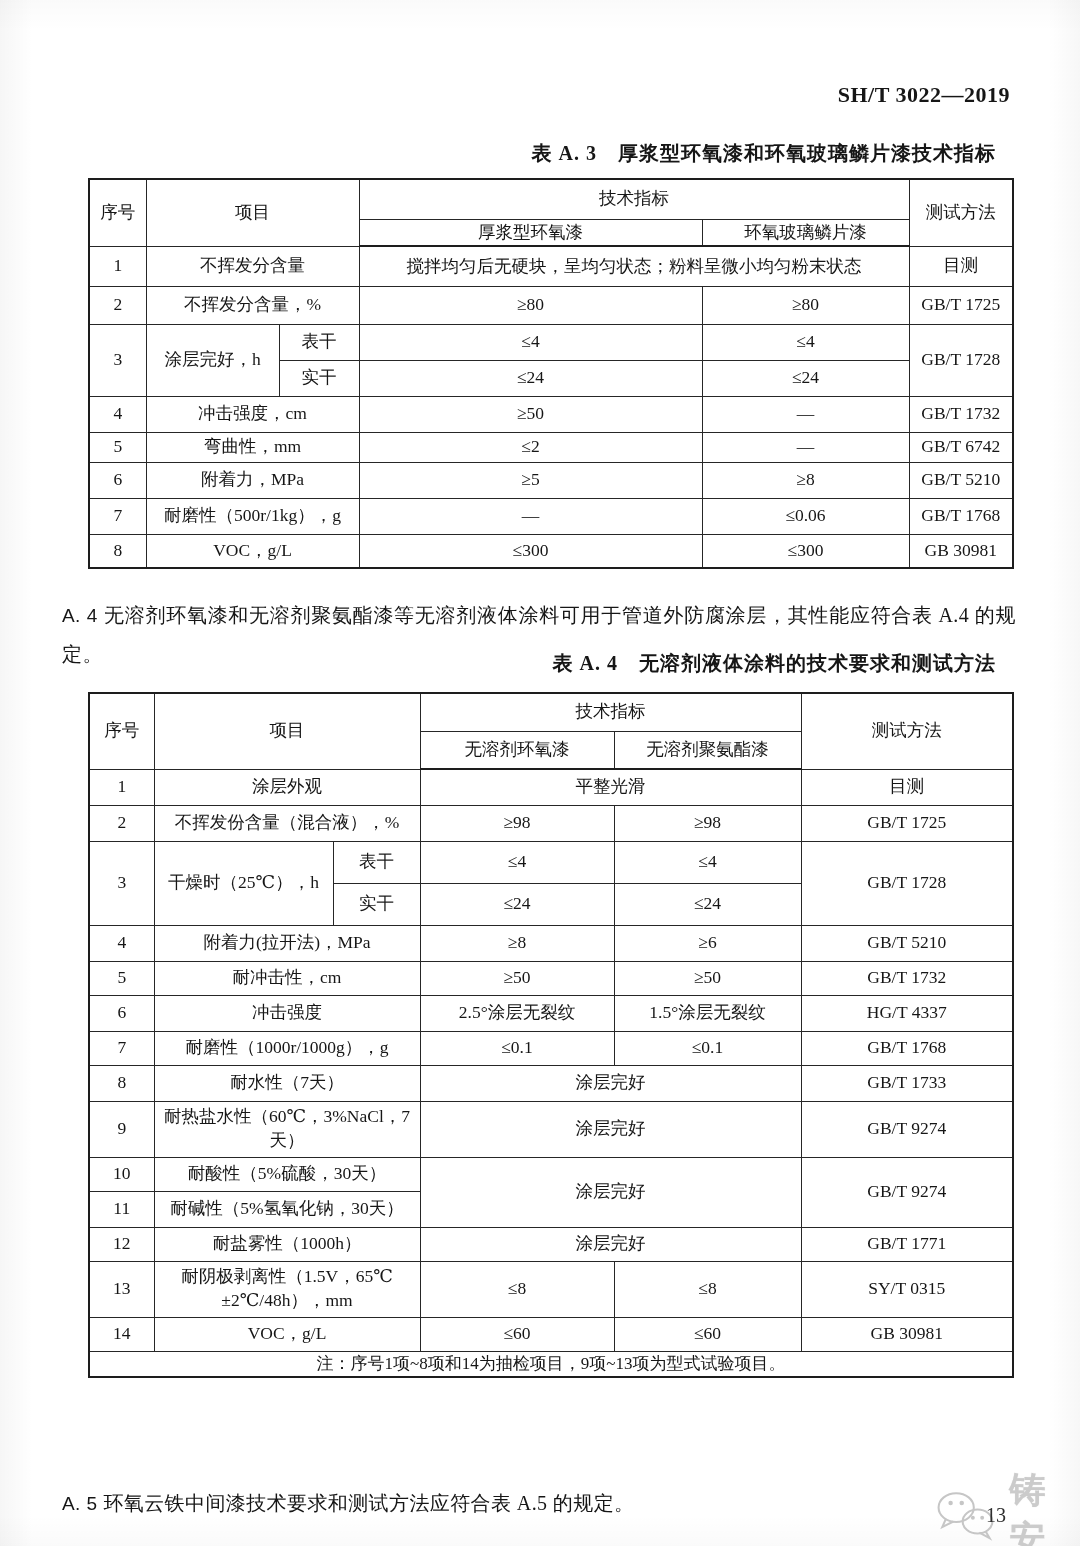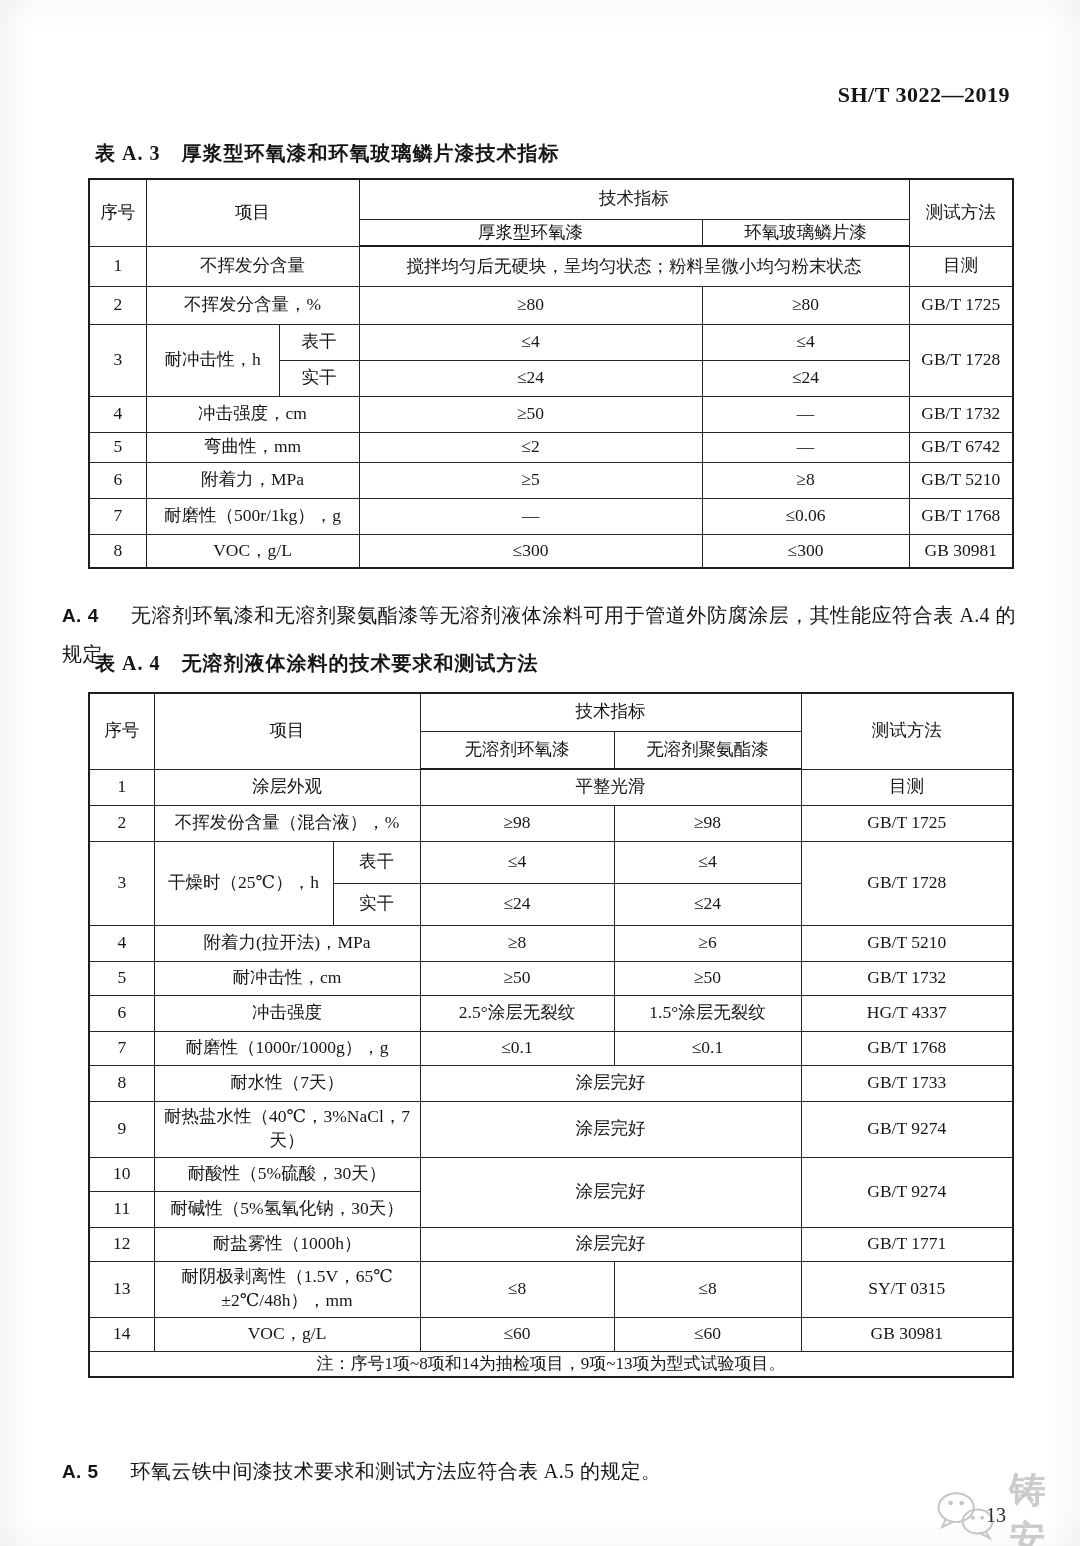--- a/index.html
+++ b/index.html
@@ -15,22 +15,22 @@
     position:absolute;inset:0;pointer-events:none;
     background:
       linear-gradient(90deg, rgba(0,0,0,0.035), rgba(0,0,0,0) 3%, rgba(0,0,0,0) 97%, rgba(0,0,0,0.03)),
       linear-gradient(180deg, rgba(0,0,0,0.02), rgba(0,0,0,0) 2%, rgba(0,0,0,0) 98%, rgba(0,0,0,0.02));
   }
   .doc-number{
     position:absolute;top:82px;right:70px;
     font-weight:bold;font-size:22px;letter-spacing:0.5px;
   }
   .table-title{
-    position:absolute;left:95px;width:924px;
-    text-align:left;font-weight:bold;font-size:20px;letter-spacing:1px;
+    position:absolute;left:72px;width:924px;
+    text-align:right;font-weight:bold;font-size:20px;letter-spacing:1px;
   }
   .title-a3{top:140px;}
   .title-a4{top:650px;}
   table.doc-table{
     position:absolute;left:88px;width:924px;
     border-collapse:collapse;table-layout:fixed;
     font-size:17.5px;
   }
   .t-a3{top:178px;}
   .t-a4{top:692px;}
@@ -44,22 +44,22 @@
   table.doc-table tr.hdr-last td{border-bottom:2.4px solid #1d1d1d;}
   td.note-cell{
     text-align:left;padding-left:26px;font-size:17px;
   }
   .para{
     position:absolute;left:62px;width:954px;
     font-size:20px;line-height:38px;text-align:justify;
     letter-spacing:0.4px;
   }
   .para-a4{top:576px;}
-  .para-a5{top:1432px;}
-  .para .plabel{font-weight:bold;margin-right:32px;font-family:"Liberation Sans","DejaVu Sans",sans-serif;font-size:19px;}
+  .para-a5{top:1464px;}
+  .para .plabel{font-weight:normal;margin-right:6px;font-family:"Liberation Sans","DejaVu Sans",sans-serif;font-size:19px;}
   .watermark{
     position:absolute;top:1466px;left:933px;
     display:flex;align-items:center;gap:6px;
     color:#c7c7c7;
   }
   .watermark-text{
     font-size:36px;font-weight:bold;color:#cbcbcb;letter-spacing:2px;
     text-shadow:0 0 1px #dedede;
   }
   .page-number{
@@ -104,21 +104,21 @@
     </tr>
     <tr style="height:38px">
       <td>2</td>
       <td colspan="2">不挥发分含量，%</td>
       <td>≥80</td>
       <td>≥80</td>
       <td>GB/T 1725</td>
     </tr>
     <tr style="height:36px">
       <td rowspan="2">3</td>
-      <td rowspan="2">耐冲击性，h</td>
+      <td rowspan="2">涂层完好，h</td>
       <td>表干</td>
       <td>≤4</td>
       <td>≤4</td>
       <td rowspan="2">GB/T 1728</td>
     </tr>
     <tr style="height:36px">
       <td>实干</td>
       <td>≤24</td>
       <td>≤24</td>
     </tr>
@@ -239,21 +239,21 @@
       <td>GB/T 1768</td>
     </tr>
     <tr style="height:36px">
       <td>8</td>
       <td colspan="2">耐水性（7天）</td>
       <td colspan="2">涂层完好</td>
       <td>GB/T 1733</td>
     </tr>
     <tr style="height:56px">
       <td>9</td>
-      <td colspan="2">耐热盐水性（40℃，3%NaCl，7天）</td>
+      <td colspan="2">耐热盐水性（60℃，3%NaCl，7天）</td>
       <td colspan="2">涂层完好</td>
       <td>GB/T 9274</td>
     </tr>
     <tr style="height:34px">
       <td>10</td>
       <td colspan="2">耐酸性（5%硫酸，30天）</td>
       <td colspan="2" rowspan="2">涂层完好</td>
       <td rowspan="2">GB/T 9274</td>
     </tr>
     <tr style="height:36px">

